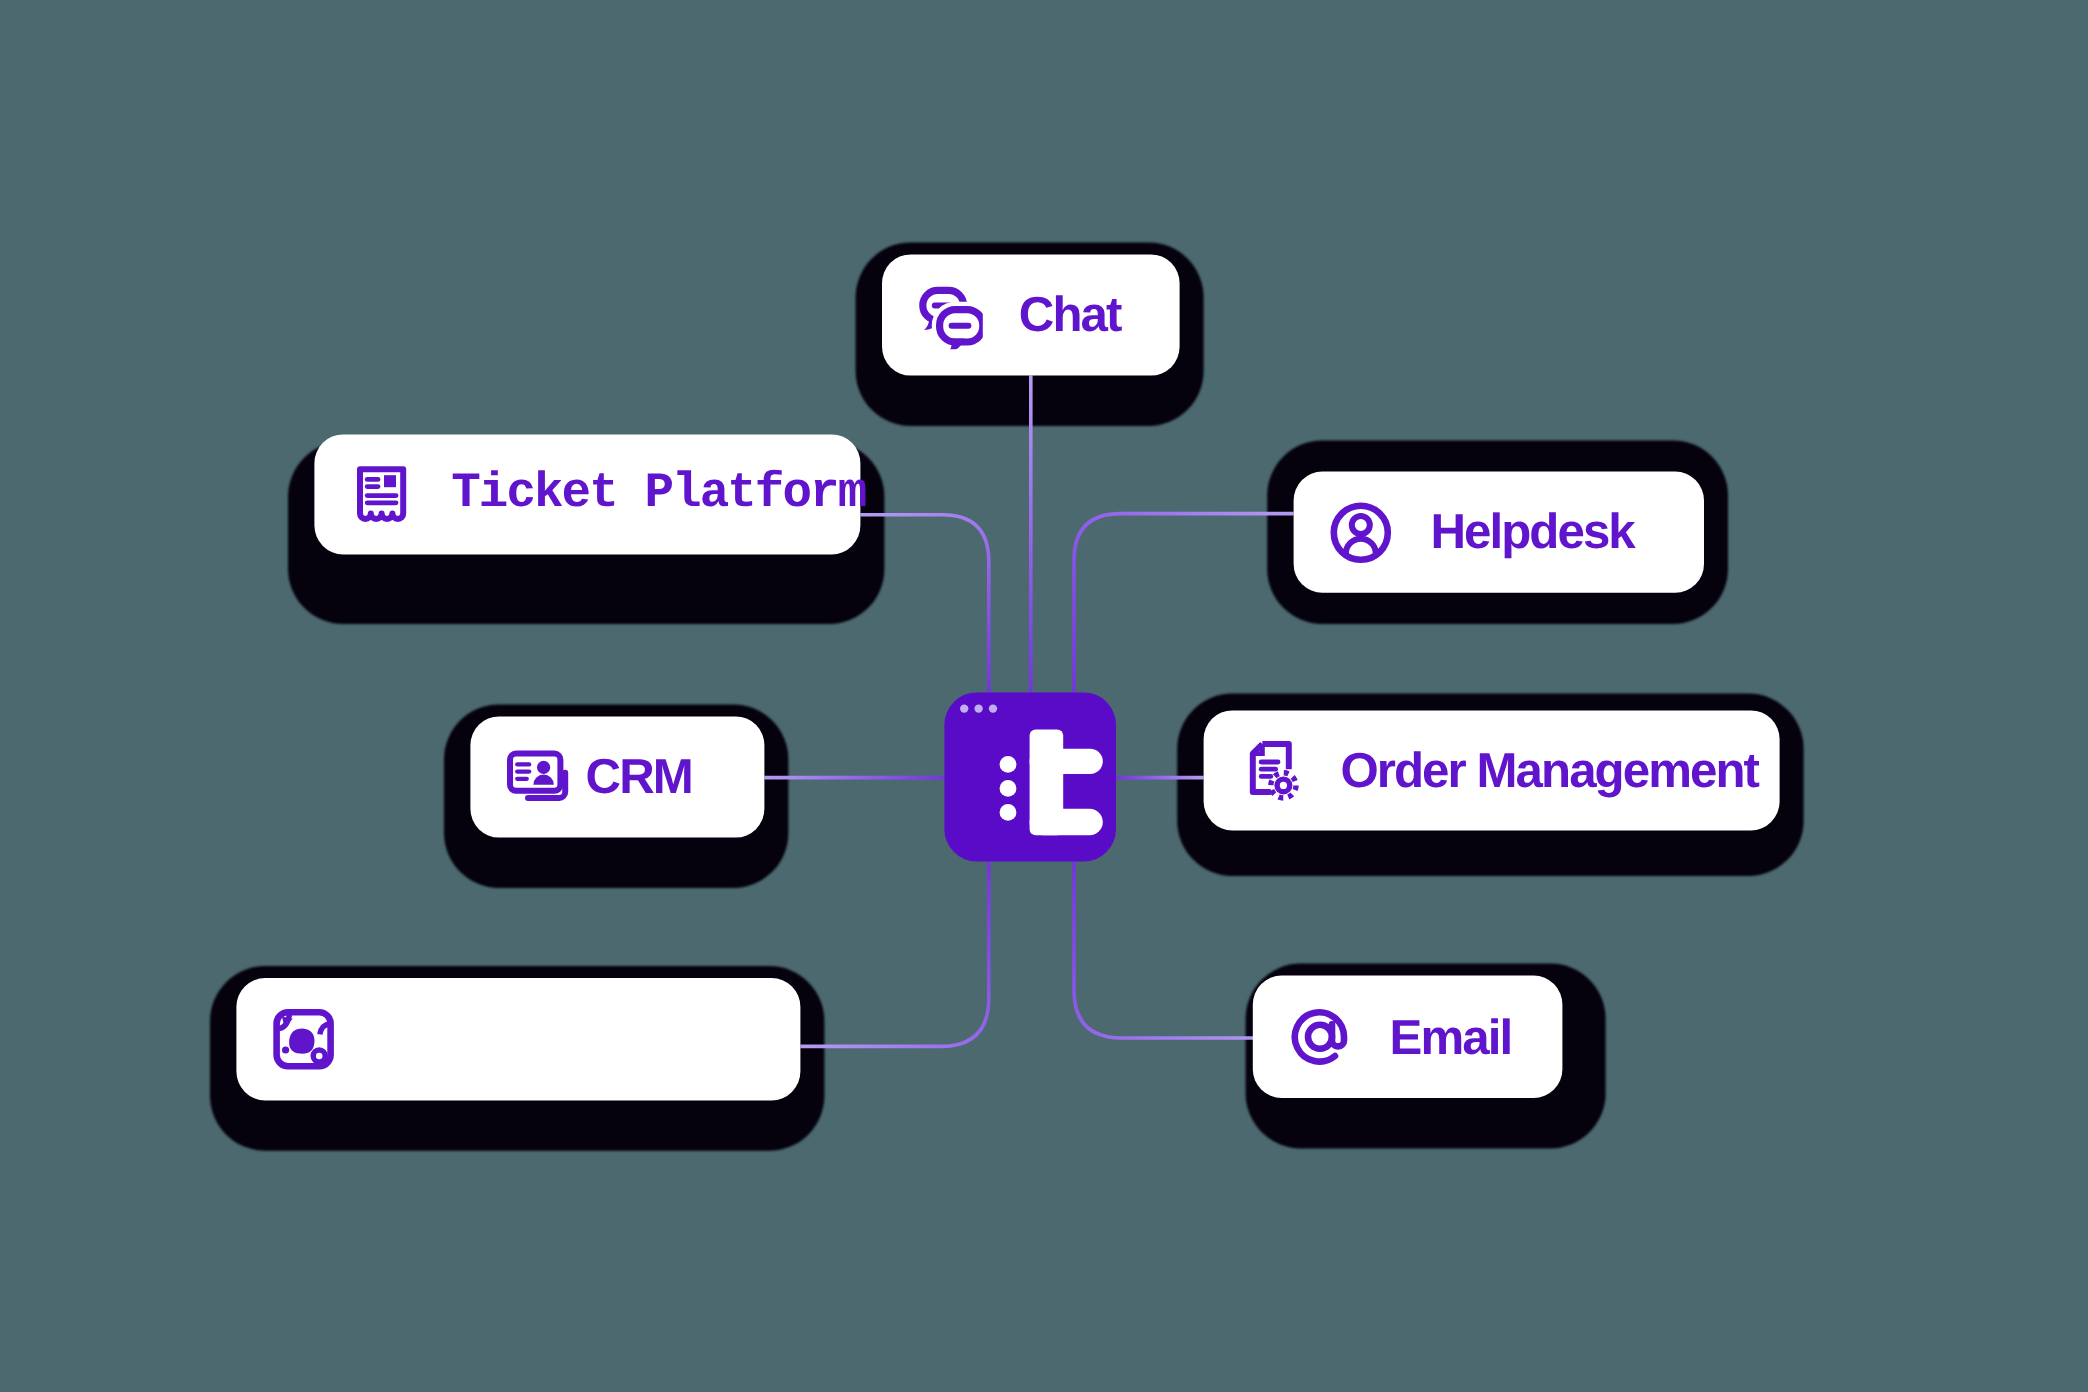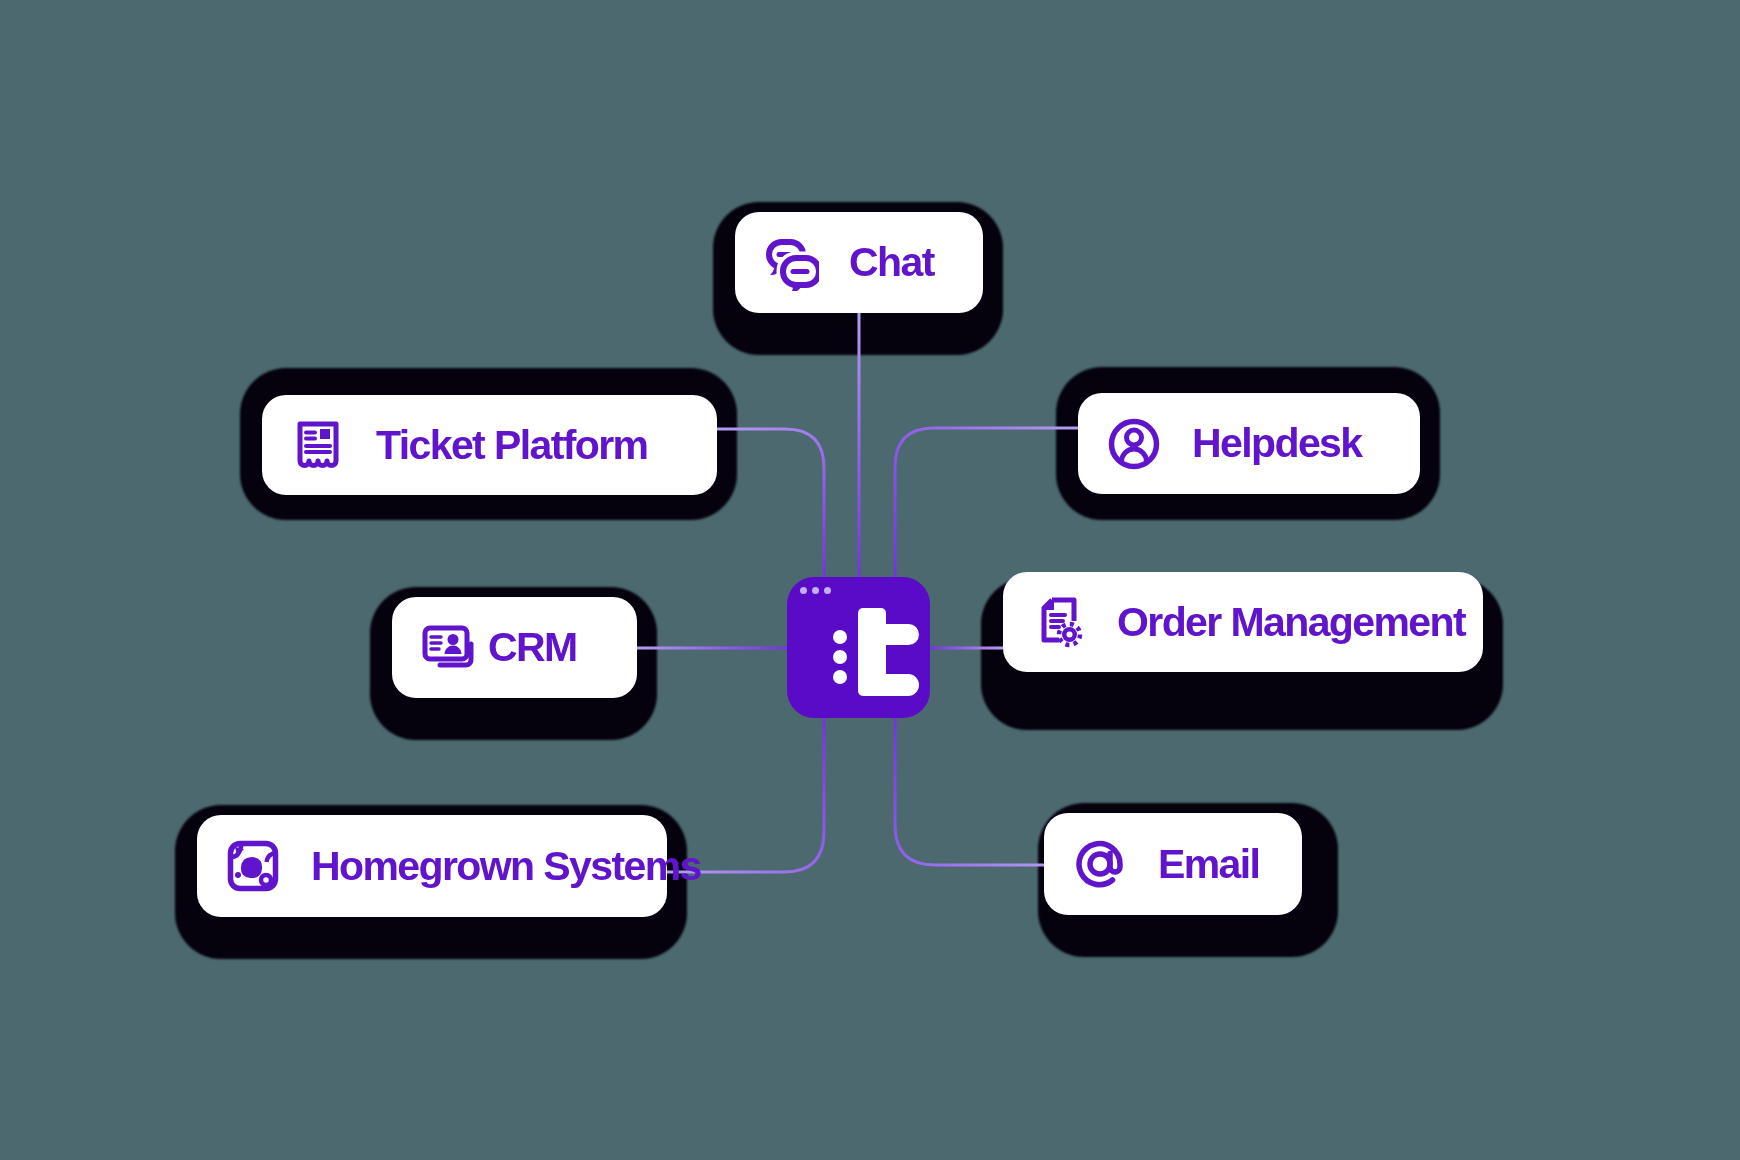--- a/index.html
+++ b/index.html
@@ -20,24 +20,24 @@
   .s-homegrown{left:175px; top:805px; width:512px; height:154px;}
   .s-email    {left:1038px;top:803px; width:300px; height:154px;}
   
   .connectors{position:absolute;left:0;top:0;z-index:2;}
   
   .card{
     position:absolute;background:#FFFFFF;border-radius:24px;z-index:3;
     display:flex;align-items:center;padding-left:28px;gap:30px;box-sizing:border-box;
   }
   .c-chat     {left:735px; top:212px; width:248px; height:101px;}
-  .c-ticket   {left:262px; top:395px; width:455px; height:100px;}
+  .c-ticket   {left:262px; top:362px; width:455px; height:100px;font-family:Liberation Mono, monospace;}
   .c-helpdesk {left:1078px;top:393px; width:342px; height:101px;}
   .c-crm      {left:392px; top:597px; width:245px; height:101px;gap:12px;}
-  .c-order    {left:1003px;top:572px; width:480px; height:100px;text-align:right;}
+  .c-order    {left:1003px;top:592px; width:480px; height:100px;text-align:right;}
   .c-homegrown{left:197px; top:815px; width:470px; height:102px;}
   .c-email    {left:1044px;top:813px; width:258px; height:102px;}
   .icon{width:56px;height:56px;flex:none;display:block;}
   .label{
     font-weight:700;font-size:41px;letter-spacing:-1.6px;color:#6014CC;
     white-space:nowrap;line-height:1;
   }
   
   .hub{
     position:absolute;left:787px;top:577px;width:143px;height:141px;
@@ -166,21 +166,20 @@
   <div class="card c-homegrown">
     <svg class="icon" viewBox="0 0 56 56">
       <rect x="5.5" y="5.5" width="45" height="45" rx="9.5" fill="none" stroke="#6014CC" stroke-width="5.5"></rect>
       <path d="M5.5 19 q9 1 11 -13" fill="none" stroke="#6014CC" stroke-width="4.5"></path>
       <path d="M50.5 15 q-8 1 -9 9" fill="none" stroke="#6014CC" stroke-width="4.5"></path>
       <path d="M27 19 q11 1 10 12 q-1 10 -12 9 q-10 -1 -9 -11 q1 -10 11 -10 z" fill="#6014CC"></path>
       <circle cx="41" cy="42" r="5" fill="none" stroke="#6014CC" stroke-width="4.5"></circle>
       <path d="M10 9 l9 2 -7 7 z" fill="#6014CC"></path>
       <circle cx="13" cy="37" r="3" fill="#6014CC"></circle>
     </svg>
-    <span class="label">Homegrown Systems</span>
   </div>
 
   <div class="card c-email">
     <svg class="icon" viewBox="0 0 56 56">
       <circle cx="28" cy="28" r="10" fill="none" stroke="#6014CC" stroke-width="5.5"></circle>
       <path d="M38 17.5 V31 a5 5 0 0 0 10 0 V28 A20.5 20.5 0 1 0 40.5 44" fill="none" stroke="#6014CC" stroke-width="5.5" stroke-linecap="round"></path>
     </svg>
     <span class="label">Email</span>
   </div>
 

